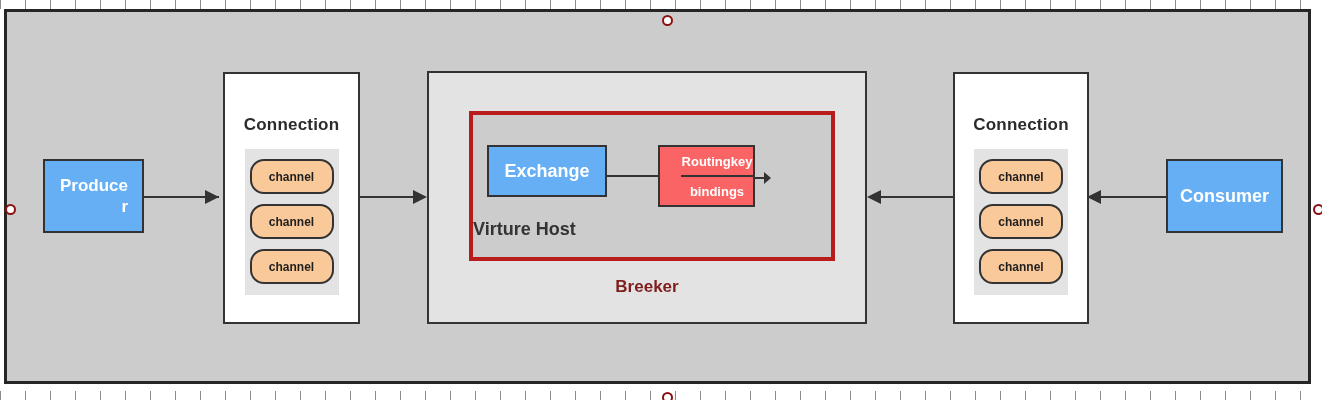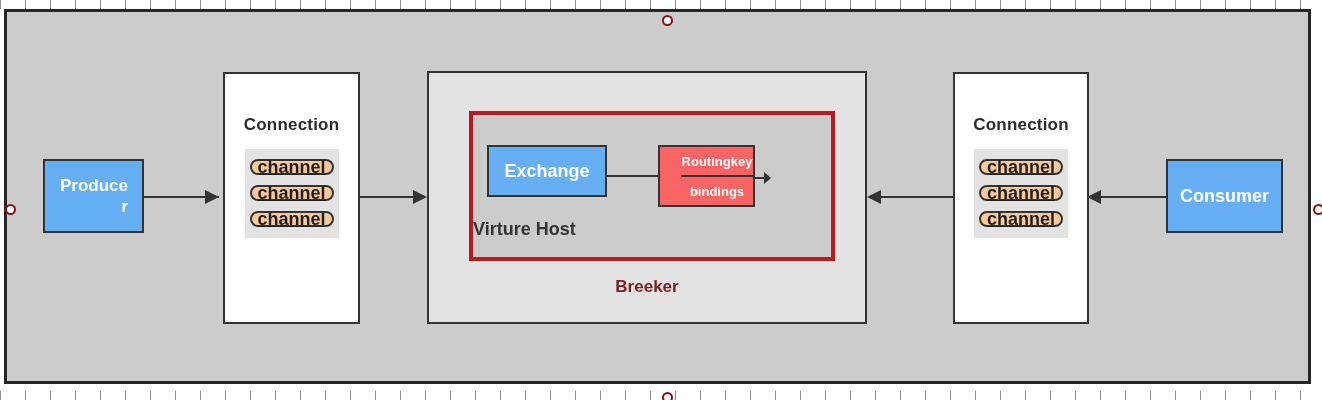--- a/index.html
+++ b/index.html
@@ -132,31 +132,30 @@
     background: #e3e3e3;
     padding: 10px 0 11px 0;
     display: flex;
     flex-direction: column;
     align-items: center;
     gap: 10px;
   }
 
   .channel {
     width: 84px;
-    height: 16px;
+    height: 35px;
     background: #fac99a;
     border: 2px solid #333333;
     border-radius: 14px;
     display: flex;
     align-items: center;
     justify-content: center;
-    font-size: 18px;
+    font-size: 12px;
     font-weight: bold;
     color: #1f1f1f;
-    text-decoration: underline;
   }
 
   
   #broker {
     position: absolute;
     left: 420px;
     top: 59px;
     width: 440px;
     height: 253px;
     background: #e3e3e3;

